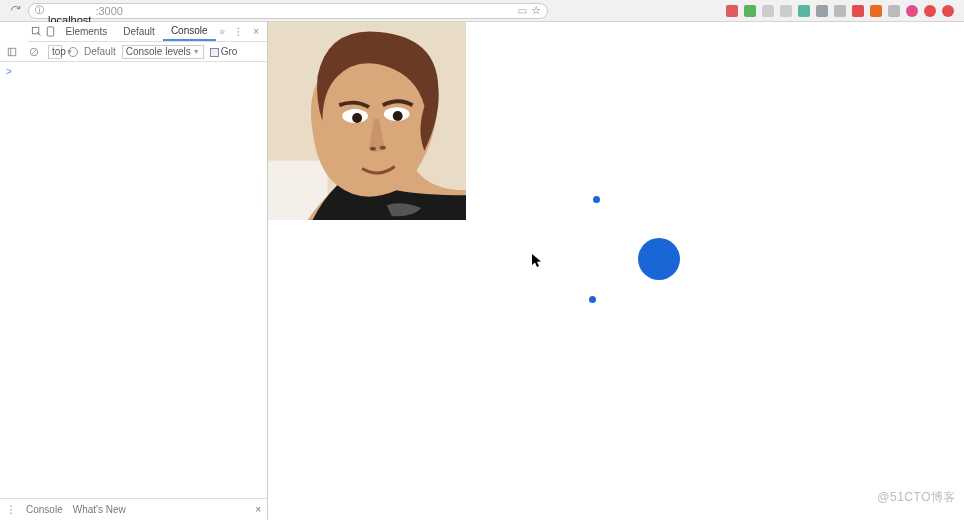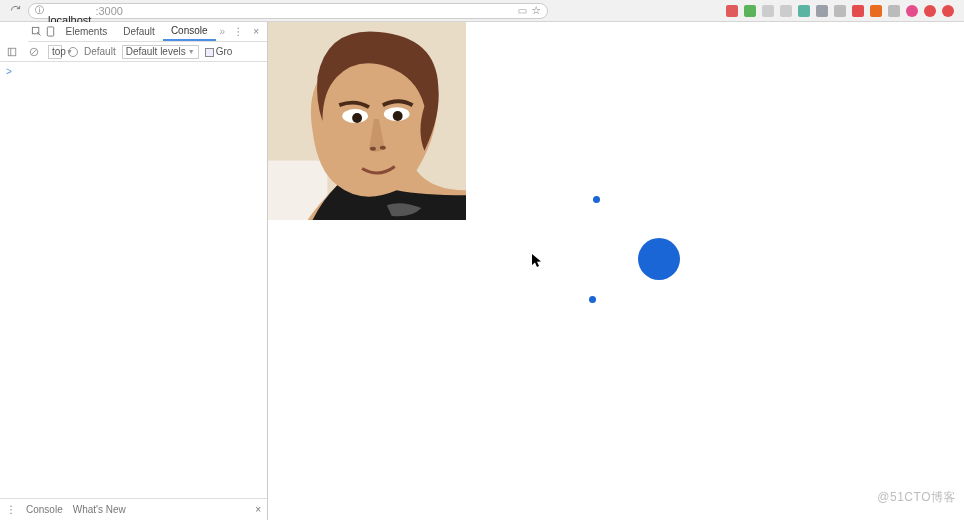--- a/index.html
+++ b/index.html
@@ -117,21 +117,21 @@
             <line x1="6" y1="18" x2="18" y2="6"></line>
           </svg>
       </div>
       <div class="dt-ctx">
         <span>top</span>
           <span style="font-size:7px;color:#999">▼</span>
       </div>
       <div class="dt-circle"></div>
       <div class="dt-filter-label">Default</div>
       <div class="dt-level">
-        <span>Default levels</span>
+        <span>Console levels</span>
           <span style="font-size:7px;color:#999">▼</span>
       </div>
       <div class="dt-chk">
         <span style="width:9px;height:9px;border:1px solid #888;background:#eef;display:inline-block"></span>
         <span>Gro</span>
       </div>
     </div>
     <div class="dt-console-body">
       <span class="dt-prompt">&gt;</span>
     </div>

